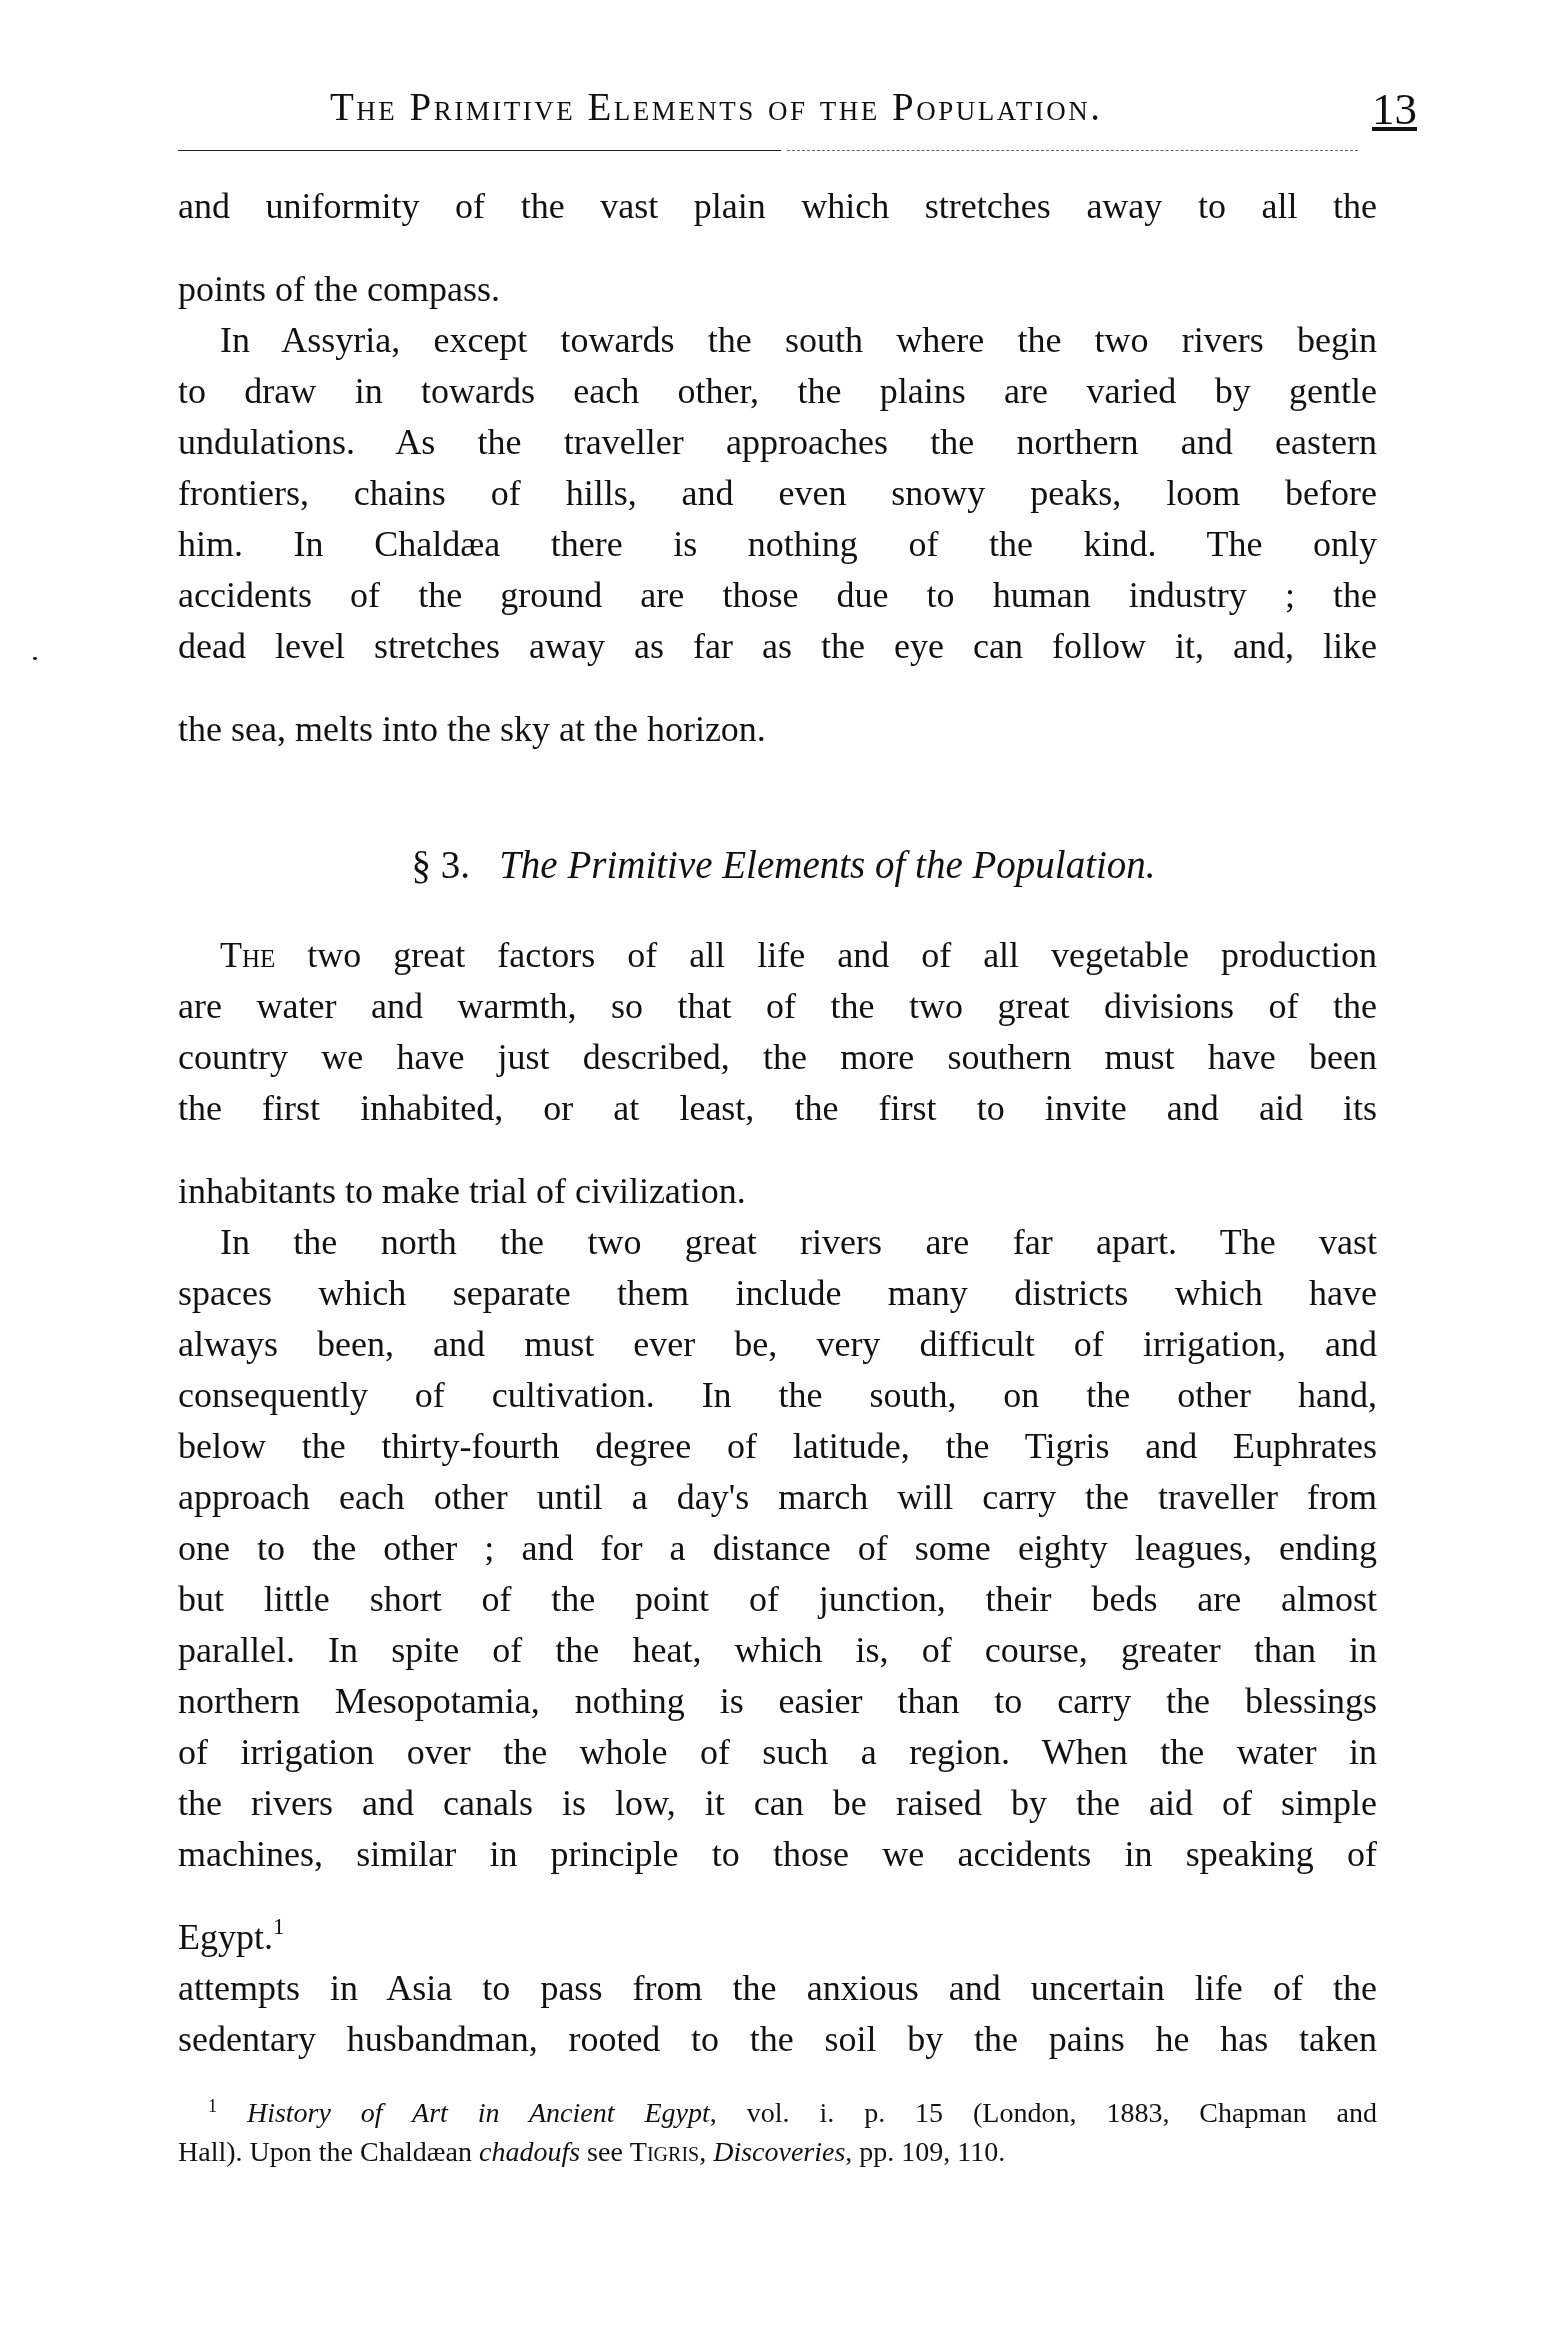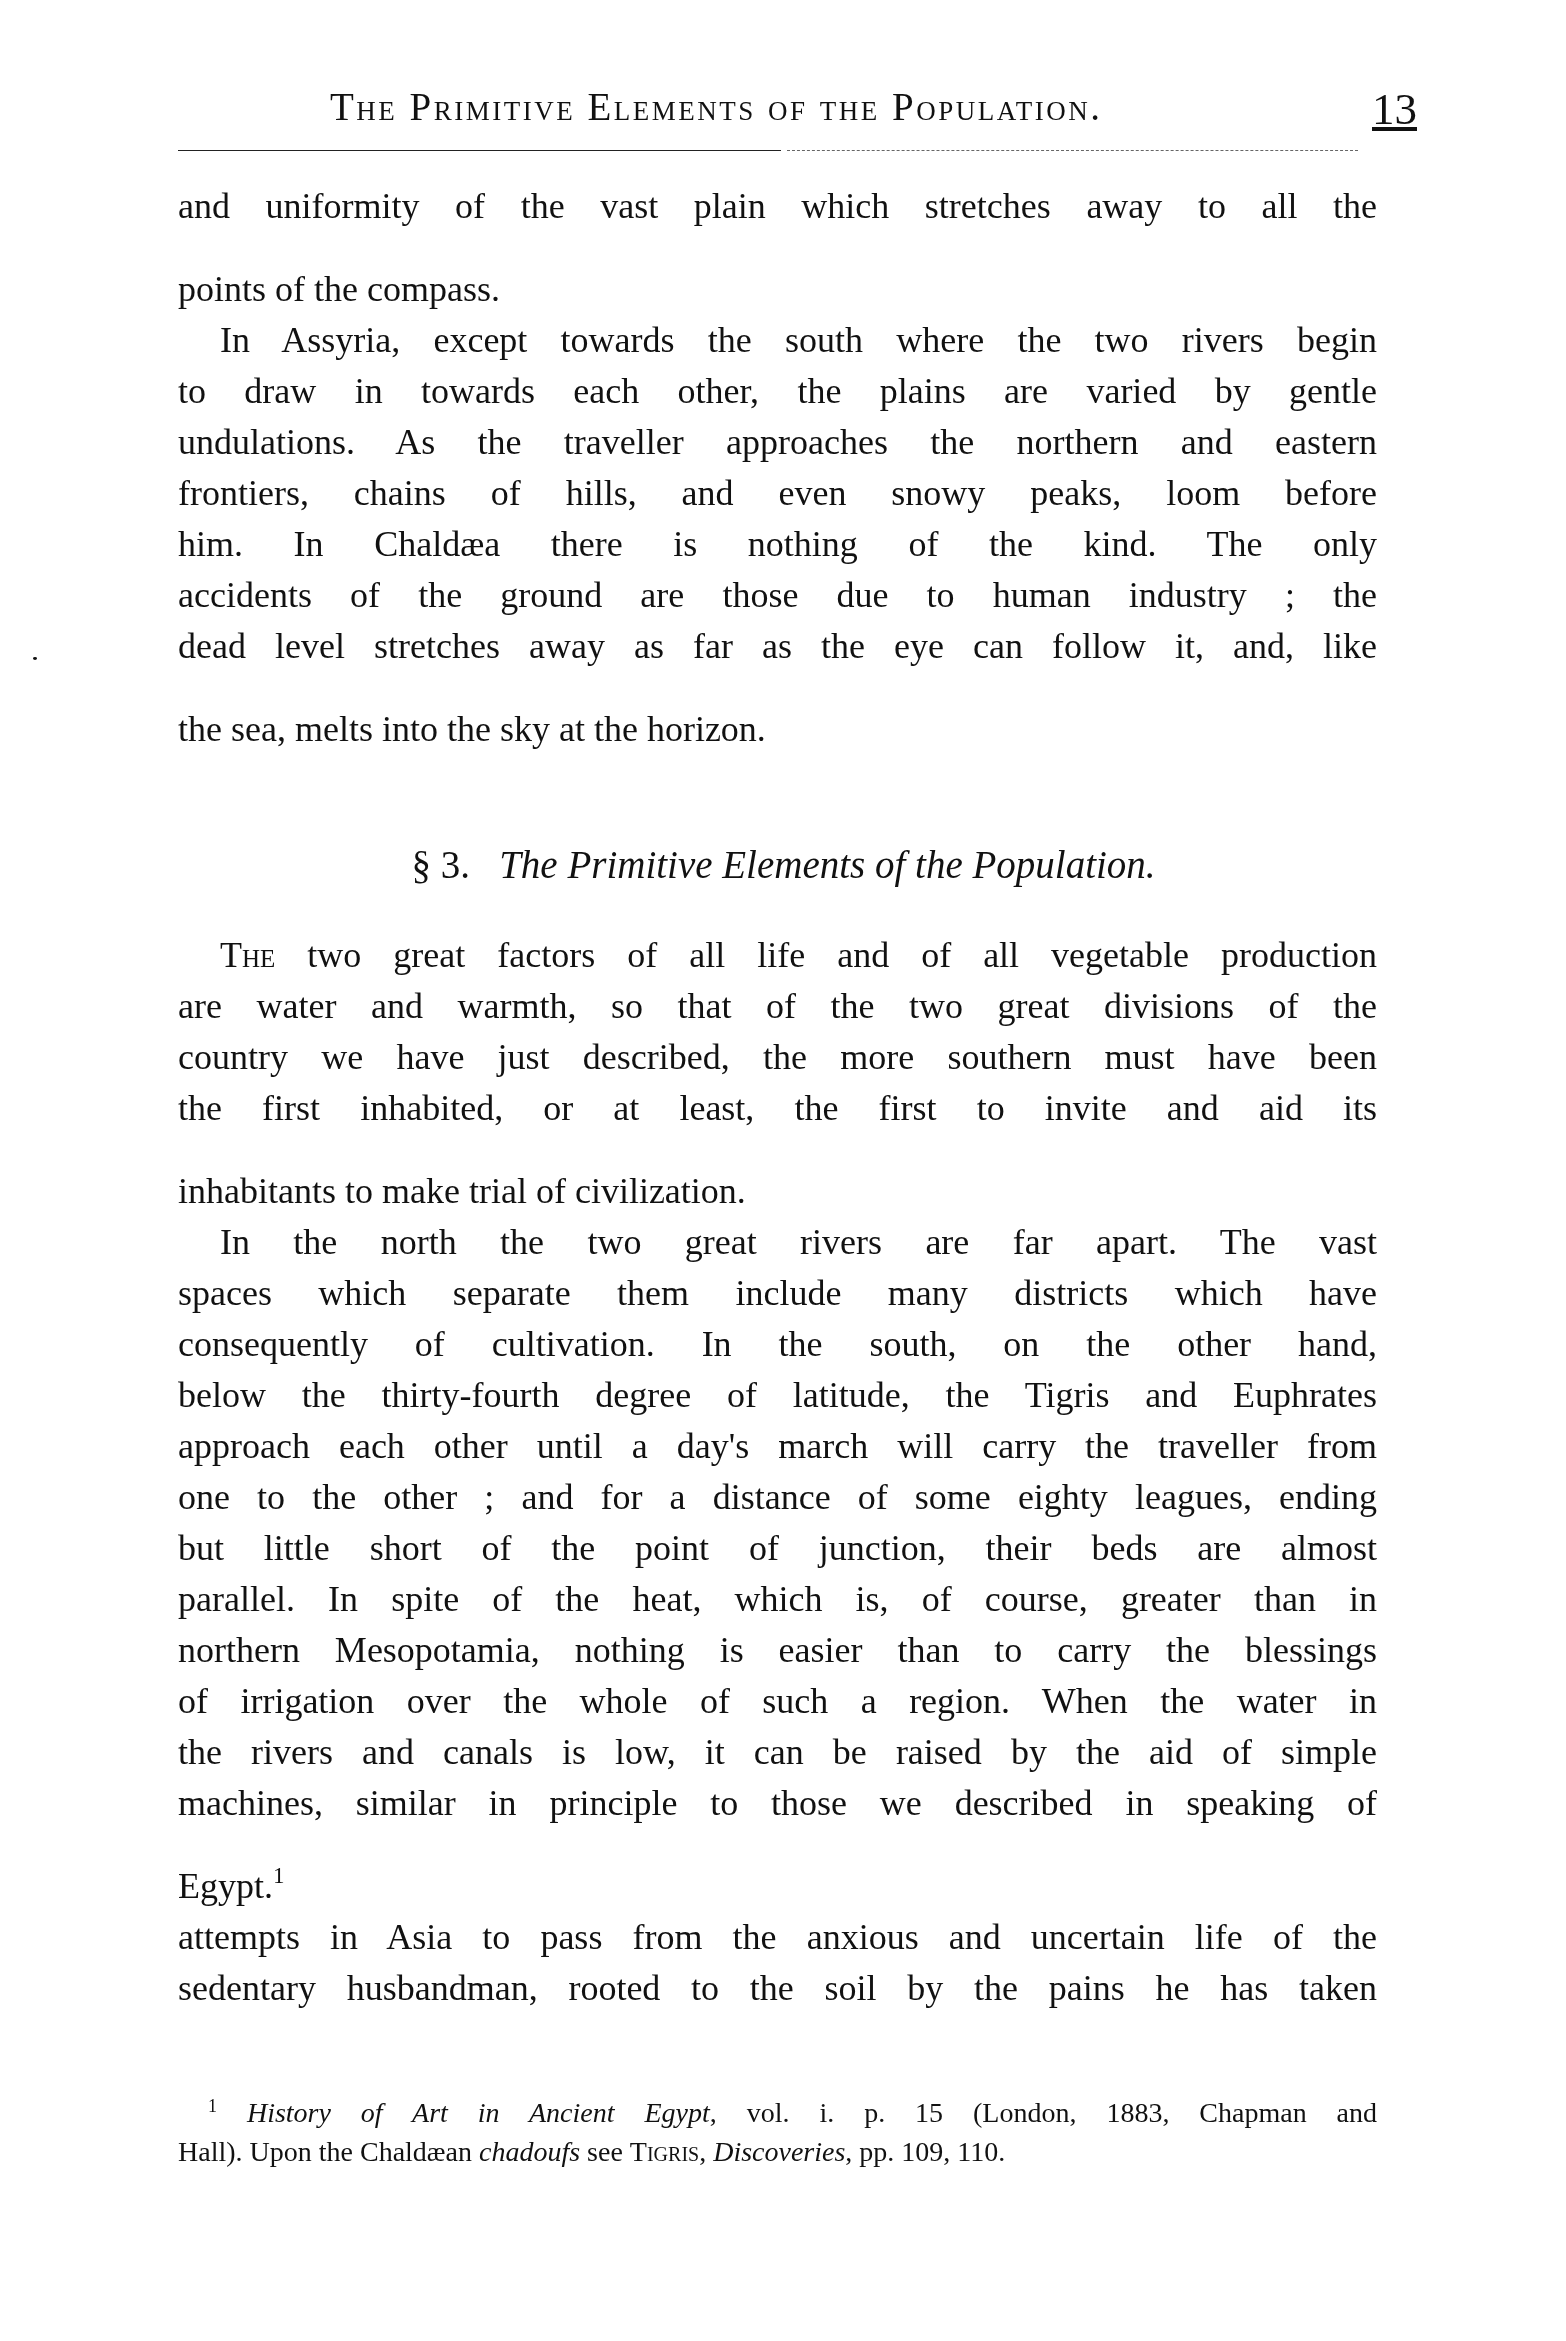--- a/index.html
+++ b/index.html
@@ -84,30 +84,31 @@
 
   <div class="text-block" style="top:930px;">
     <span class="line indent"><span class="sc">The</span><span> two great factors of all life and of all vegetable production</span></span>
     <span class="line">are water and warmth, so that of the two great divisions of the</span>
     <span class="line">country we have just described, the more southern must have been</span>
     <span class="line">the first inhabited, or at least, the first to invite and aid its</span>
     <span class="line last">inhabitants to make trial of civilization.</span>
 
     <span class="line indent">In the north the two great rivers are far apart.  The vast</span>
     <span class="line">spaces which separate them include many districts which have</span>
+    <span class="line">always been, and must ever be, very difficult of irrigation, and</span>
     <span class="line">consequently of cultivation.  In the south, on the other hand,</span>
     <span class="line">below the thirty-fourth degree of latitude, the Tigris and Euphrates</span>
     <span class="line">approach each other until a day's march will carry the traveller from</span>
     <span class="line">one to the other ; and for a distance of some eighty leagues, ending</span>
     <span class="line">but little short of the point of junction, their beds are almost</span>
     <span class="line">parallel.  In spite of the heat, which is, of course, greater than in</span>
     <span class="line">northern Mesopotamia, nothing is easier than to carry the blessings</span>
     <span class="line">of irrigation over the whole of such a region.  When the water in</span>
     <span class="line">the rivers and canals is low, it can be raised by the aid of simple</span>
-    <span class="line">machines, similar in principle to those we described in speaking of</span>
+    <span class="line">machines, similar in principle to those we accidents in speaking of</span>
     <span class="line last"><span>Egypt.</span><sup>1</sup></span>
 
     <span class="line">attempts in Asia to pass from the anxious and uncertain life of the</span>
     <span class="line">sedentary husbandman, rooted to the soil by the pains he has taken</span>
   </div>
 
   <div class="footnotes">
     <span class="fn-line indent"><sup>1</sup> <i>History of Art in Ancient Egypt</i><span>, vol. i. p. 15 (London, 1883, Chapman and</span></span>
     <span class="fn-line last"><span>Hall).  Upon the Chaldæan </span><i>chadoufs</i><span> see </span><span class="sc">Tigris</span><span>, </span><i>Discoveries</i><span>, pp. 109, 110.</span></span>
   </div>

